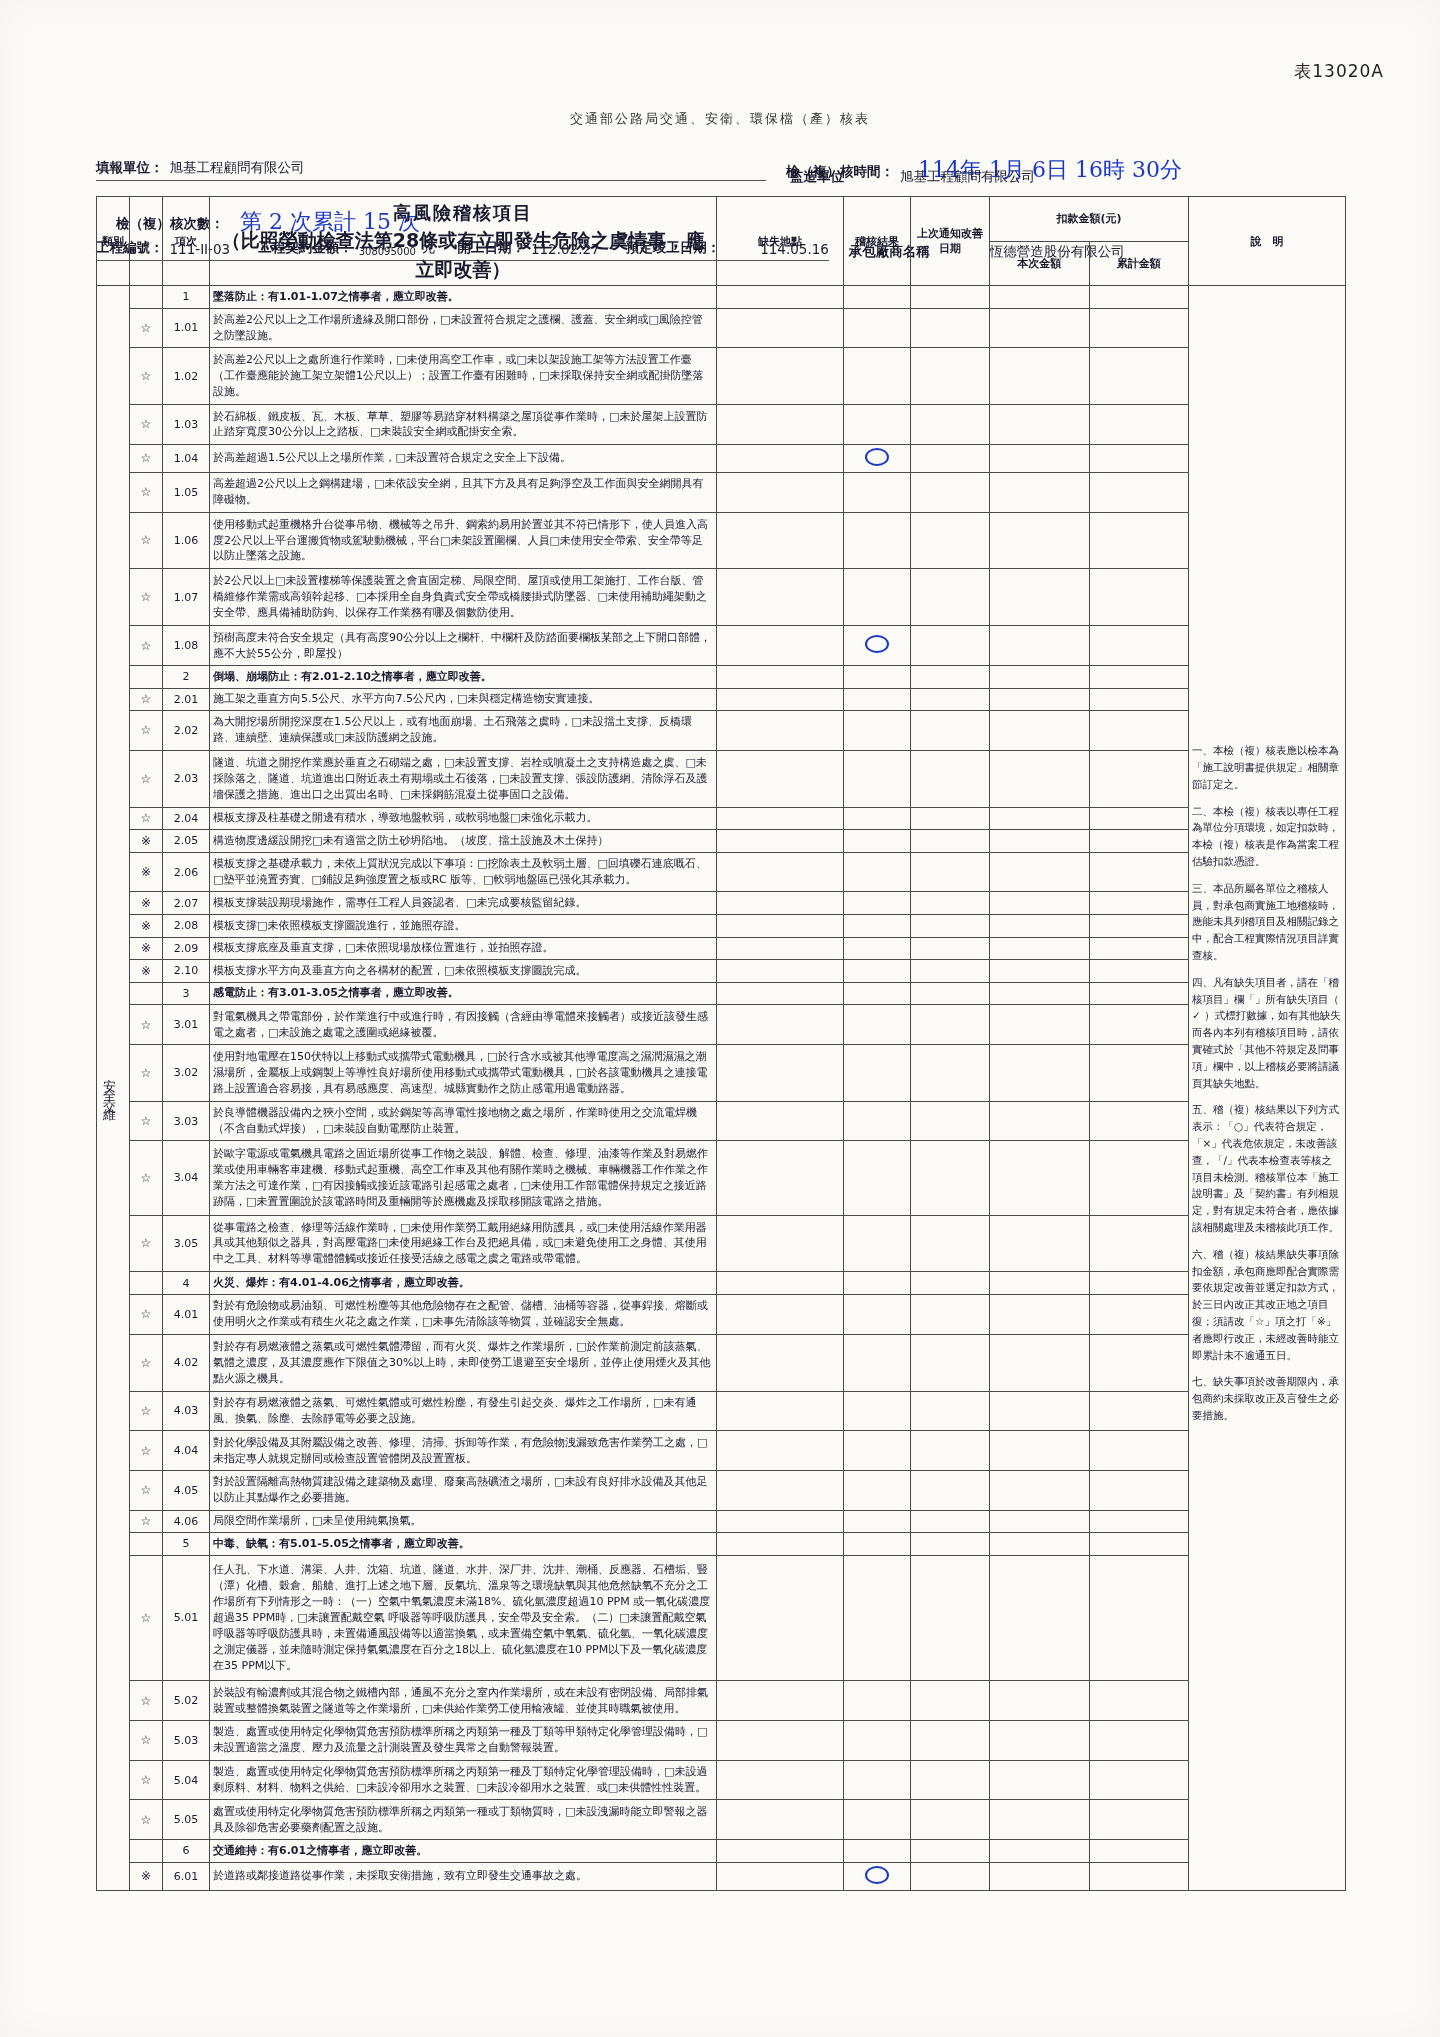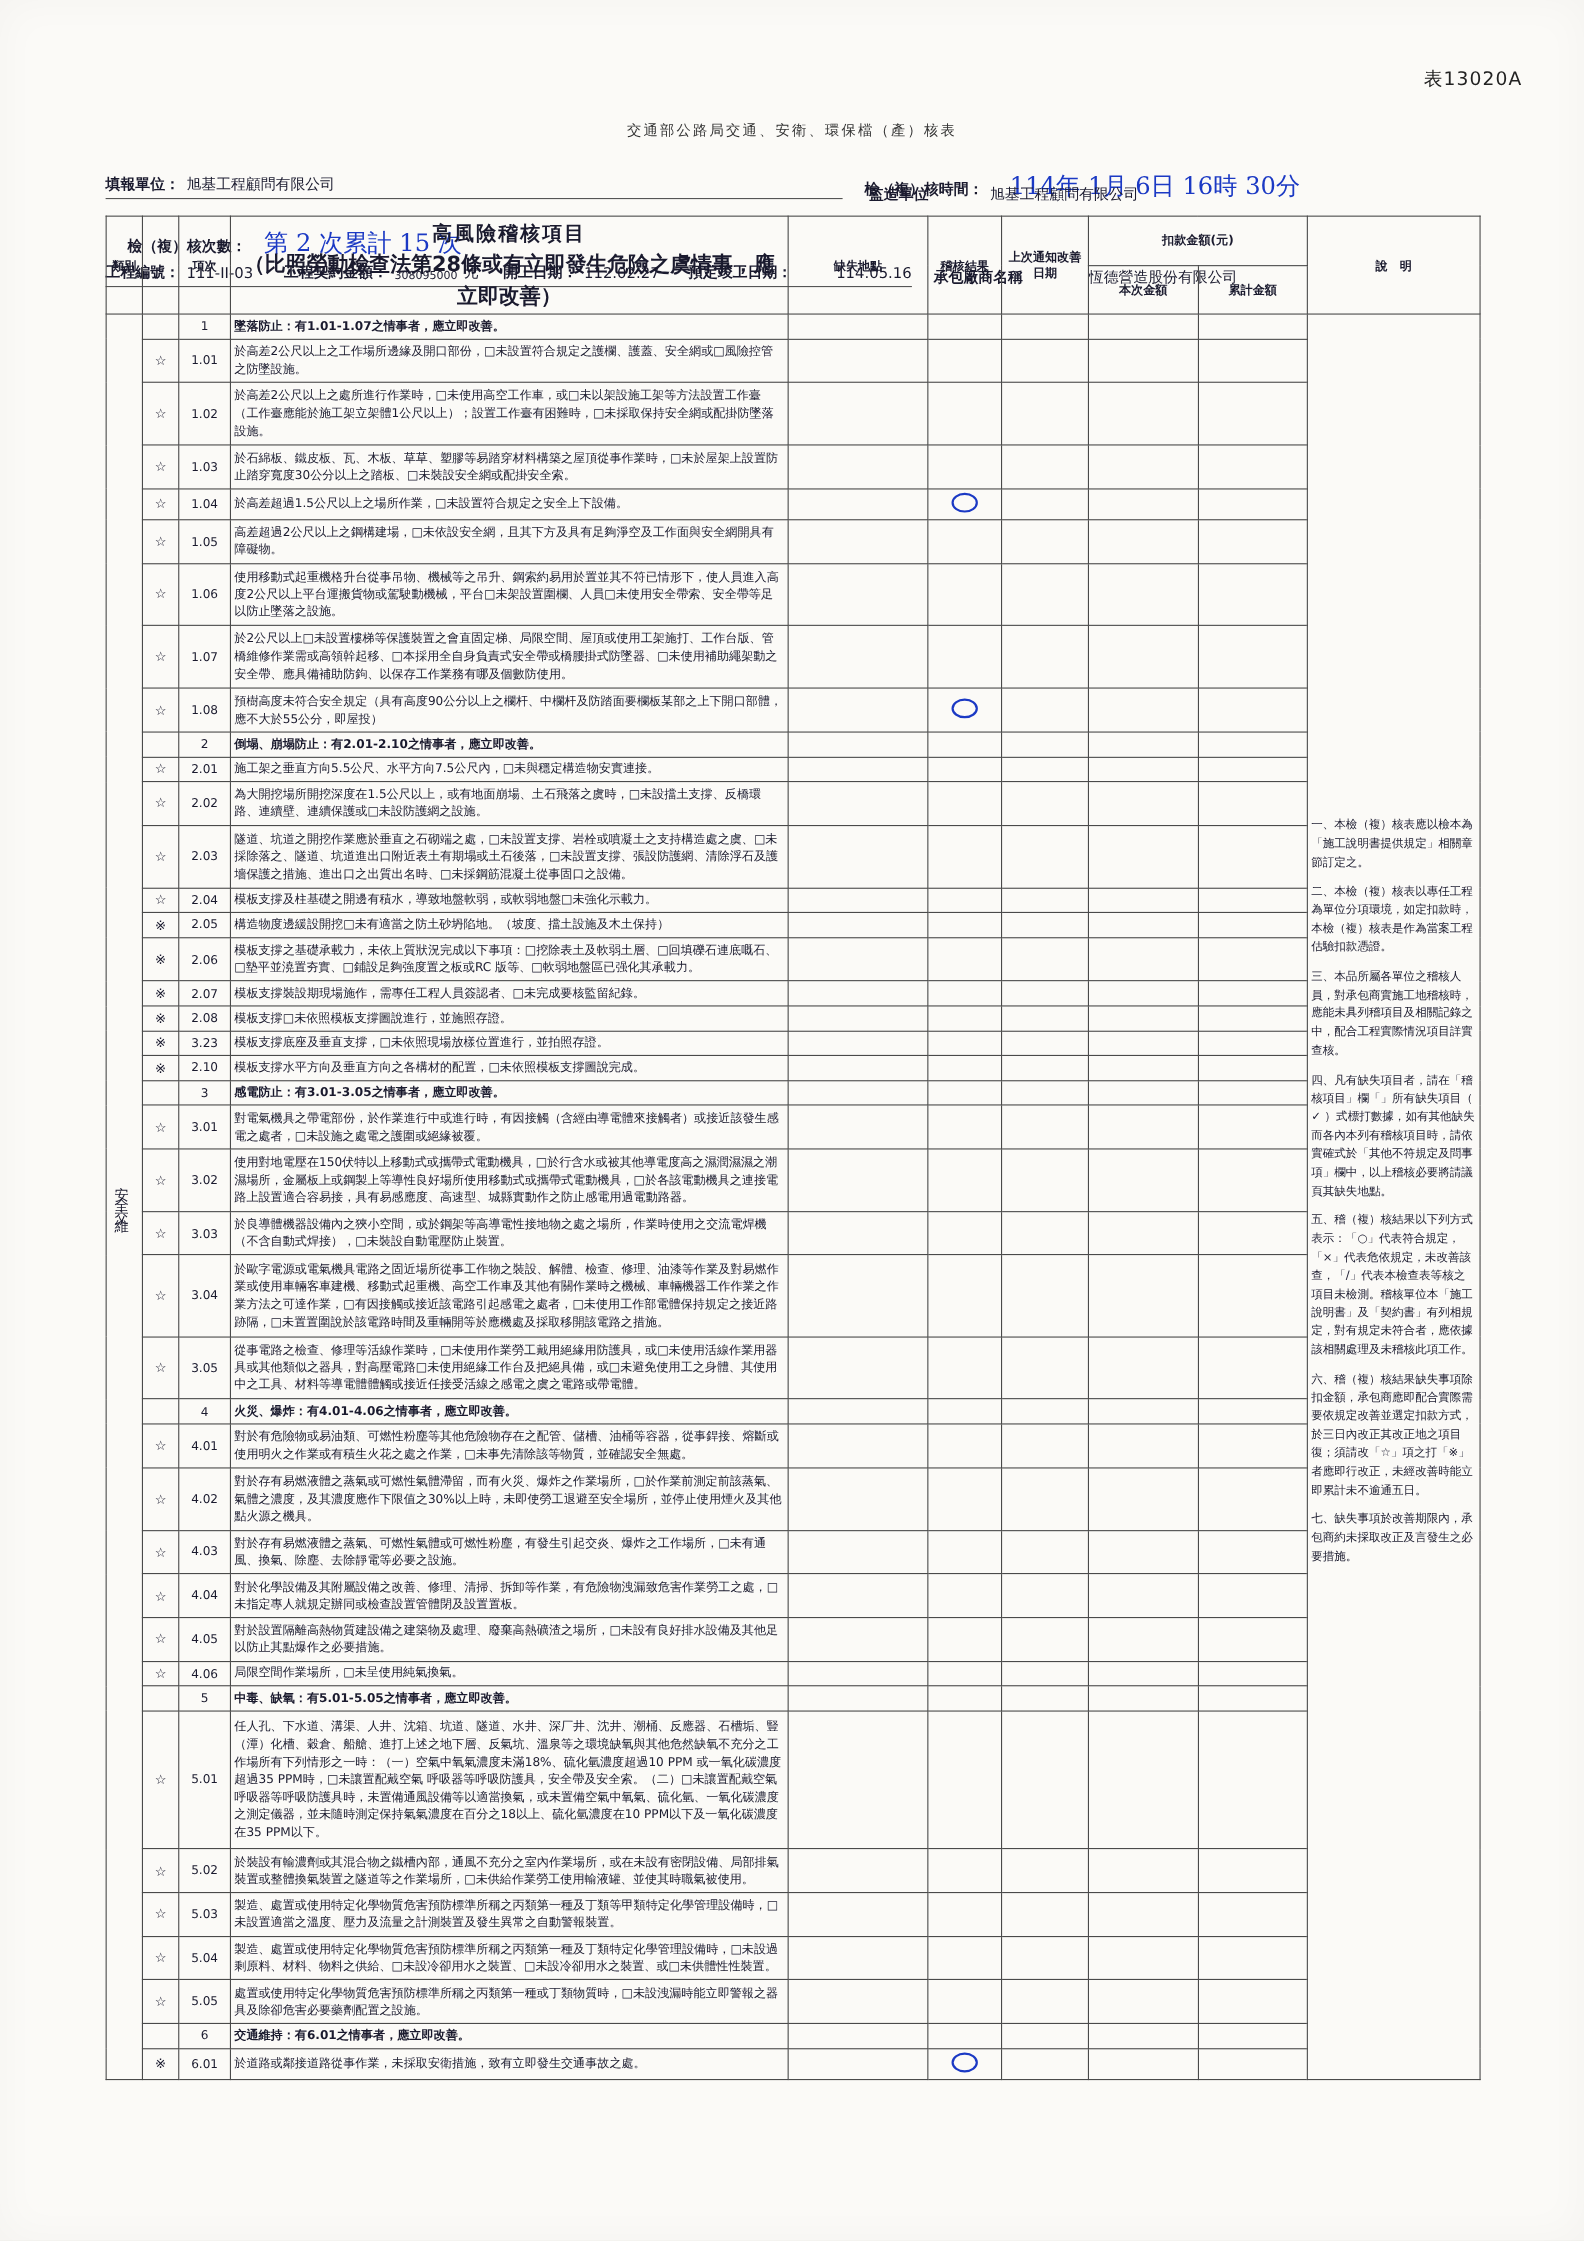--- a/index.html
+++ b/index.html
@@ -342,21 +342,21 @@
           <td class="col-no">2.08</td>
           <td class="col-item item">模板支撐□未依照模板支撐圖說進行，並施照存證。</td>
           <td class="col-place"></td>
           <td class="col-res ctr"></td>
           <td class="col-date"></td>
           <td class="col-amt1"></td>
           <td class="col-amt2"></td>
         </tr>
         <tr>
           <td class="col-star">※</td>
-          <td class="col-no">3.23</td>
+          <td class="col-no">2.09</td>
           <td class="col-item item">模板支撐底座及垂直支撐，□未依照現場放樣位置進行，並拍照存證。</td>
           <td class="col-place"></td>
           <td class="col-res ctr"></td>
           <td class="col-date"></td>
           <td class="col-amt1"></td>
           <td class="col-amt2"></td>
         </tr>
         <tr>
           <td class="col-star">※</td>
           <td class="col-no">2.10</td>

